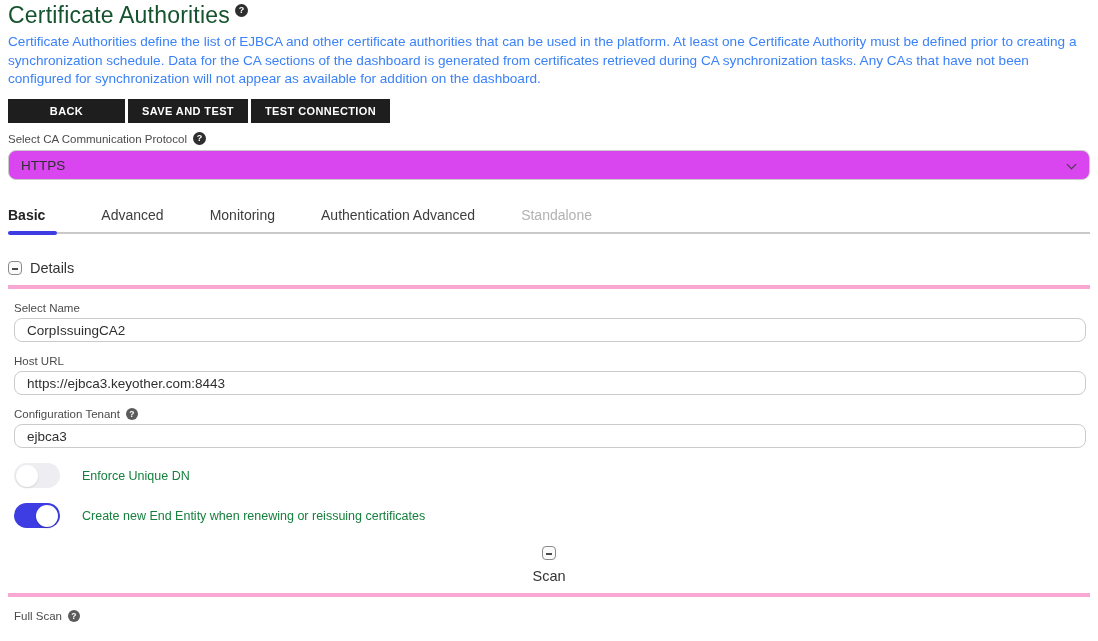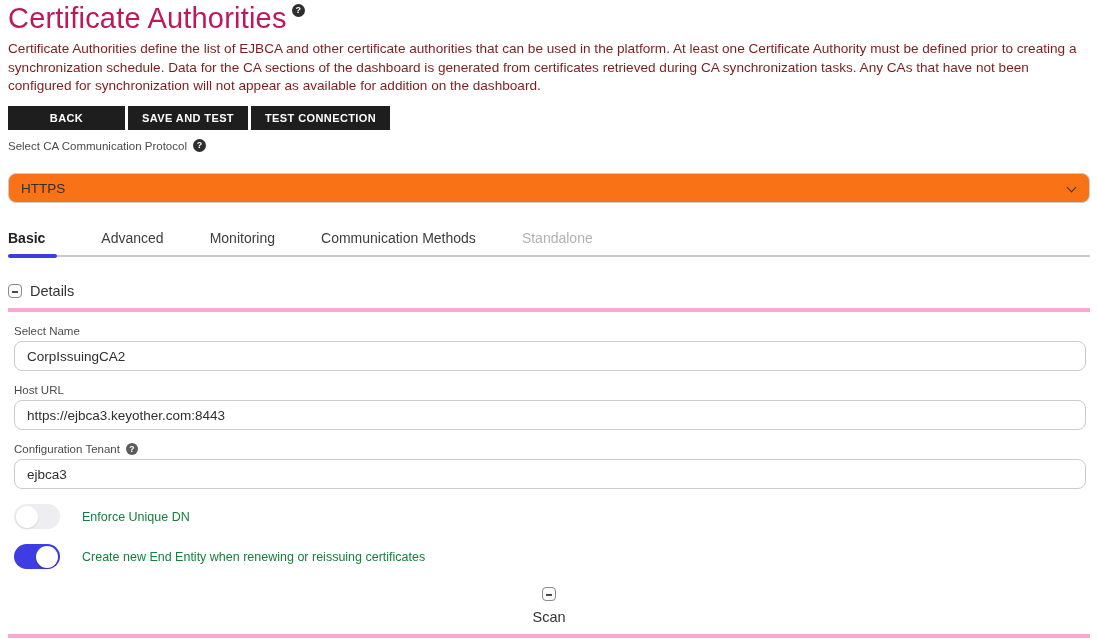--- a/index.html
+++ b/index.html
@@ -1,53 +1,53 @@
 <!DOCTYPE html>
 <html><head>
 <meta charset="utf-8">
 <style>
   * { box-sizing: border-box; margin: 0; padding: 0; }
   html,body { width: 1098px; height: 641px; background: #ffffff; overflow: hidden; }
   body { font-family: "Liberation Sans", sans-serif; color: #3b3b3b; }
   .container { padding: 2px 8px 0 8px; width: 1098px; }
 
   
-  .page-title { font-size: 29px; font-weight: 400; color: #be185d; line-height: 1.15; letter-spacing: 0.2px; }
+  .page-title { font-size: 23px; font-weight: 400; color: #14532d; line-height: 1.15; letter-spacing: 0.2px; }
   .title-row { display: flex; align-items: flex-start; gap: 5px; }
-  .page-desc { margin-top: 5px; font-size: 13.6px; line-height: 1.35; color: #7f1d1d; max-width: 1086px; }
+  .page-desc { margin-top: 5px; font-size: 13.6px; line-height: 1.35; color: #3b82f6; max-width: 1086px; }
   .sub-title { margin-top: 9px; font-size: 22px; font-weight: 400; color: #3c3c3c; }
 
   
   .help { display: inline-flex; align-items: center; justify-content: center;
           width: 13px; height: 13px; border-radius: 50%; background: #2e2e2e; flex: 0 0 auto; }
   .help::before { content: "?"; color: #fff; font-size: 9px; font-weight: 700; line-height: 1; }
   .help.sup { margin-top: 2px; }
   .help.gray { background: #5c5c5c; width: 12px; height: 12px; }
   .help.gray::before { font-size: 8.5px; }
 
   
   .btn-row { margin-top: 11px; display: flex; gap: 3px; }
   .btn { min-width: 117px; height: 24px; background: #1e1e1e; color: #ffffff; border: none;
          font-family: "Liberation Sans", sans-serif; font-size: 11px; font-weight: 700;
          letter-spacing: 0.4px; padding: 0 14px; cursor: pointer; }
 
   
   .field-label-row { display: flex; align-items: center; gap: 6px; margin-bottom: 4px; }
   .field-label { font-size: 11.5px; color: #4b4b4b; }
-  .proto-label-row { margin-top: 9px; margin-bottom: 21px; }
+  .proto-label-row { margin-top: 9px; margin-bottom: 5px; }
 
   
   .select-box { position: relative; height: 30px; border: 1px solid #cbcbcb; border-radius: 8px;
-                background: #f97316; display: flex; align-items: center; padding: 0 30px 0 12px;
+                background: #d946ef; display: flex; align-items: center; padding: 0 30px 0 12px;
                 font-size: 13.5px; color: #2f2f2f; cursor: pointer; }
   .select-box.full { width: 1082px; }
   .chev { position: absolute; right: 14px; top: 10px; width: 7px; height: 7px;
           border-right: 1.8px solid #3a3a3a; border-bottom: 1.8px solid #3a3a3a;
           transform: rotate(45deg); }
-  .text-input { display: block; width: 1072px; height: 30px; border: 1px solid #cbcbcb; border-radius: 8px;
+  .text-input { display: block; width: 1072px; height: 24px; border: 1px solid #cbcbcb; border-radius: 8px;
                 padding: 0 12px; font-family: "Liberation Sans", sans-serif; font-size: 13.5px;
                 color: #2f2f2f; background: #fff; outline: none; }
 
   
   .tabs { margin-top: 21px; display: flex; border-bottom: 2px solid #c9c9c9; text-align: center; }
   .tab { font-size: 14px; color: #3d3d3d; padding: 6px 12px 9px 12px; cursor: pointer; position: relative; }
   .tab:first-child { padding-left: 0; padding-right: 22px; }
   .tab.active { font-weight: 700; color: #222; }
   .tab.active::after { content: ""; position: absolute; left: 0; right: 10px; bottom: -2.5px;
                        height: 3.5px; background: #3d3de3; border-radius: 2px; }
@@ -102,21 +102,21 @@
   </div>
   <div class="select-box full">
     <span>HTTPS</span>
     <span class="chev"></span>
   </div>
 
   <div class="tabs">
     <div class="tab active">Basic</div>
     <div class="tab">Advanced</div>
     <div class="tab">Monitoring</div>
-    <div class="tab">Communication Methods</div>
+    <div class="tab">Authentication Advanced</div>
     <div class="tab disabled">Standalone</div>
   </div>
 
   <div class="section-head">
     <span class="collapse"></span>
     <span class="section-title">Details</span>
   </div>
 
   <div class="field-group">
     <div class="field-label-row">

